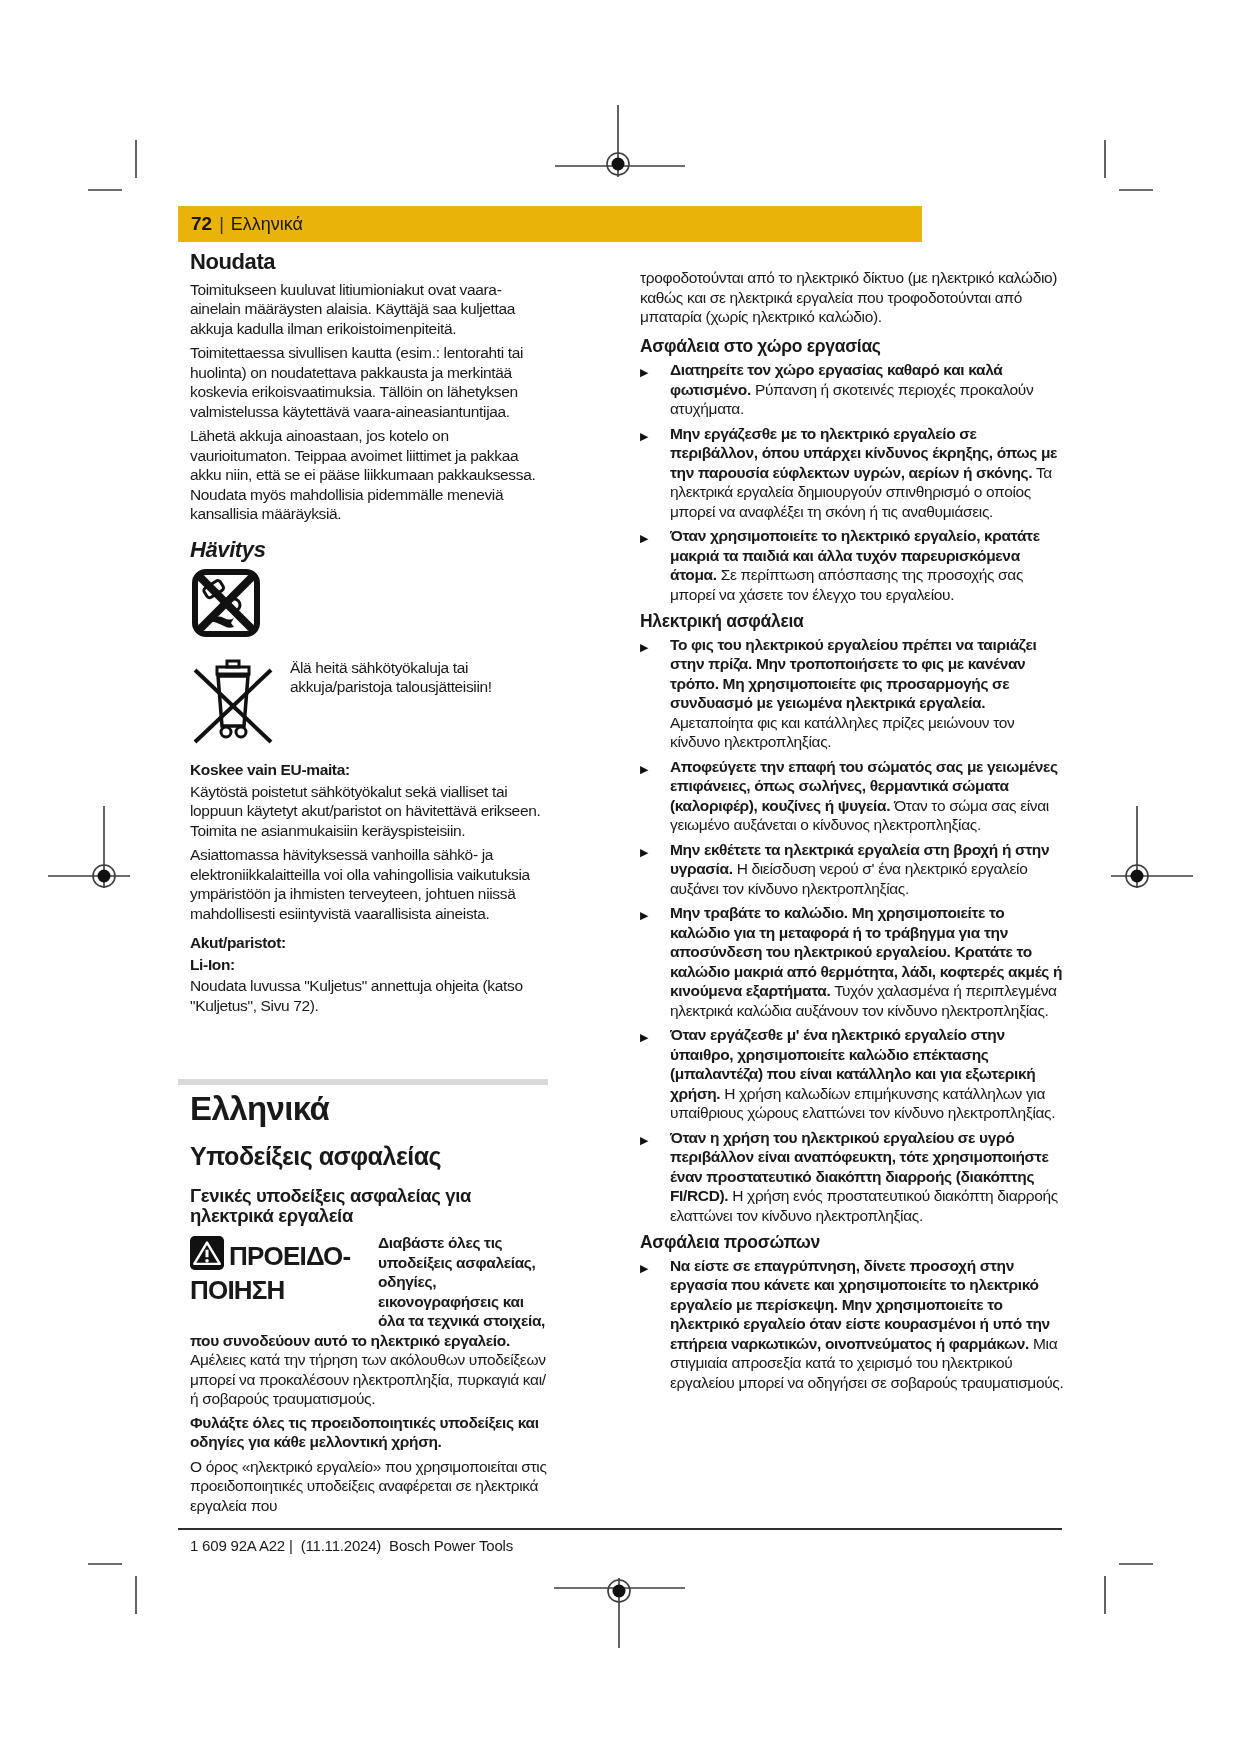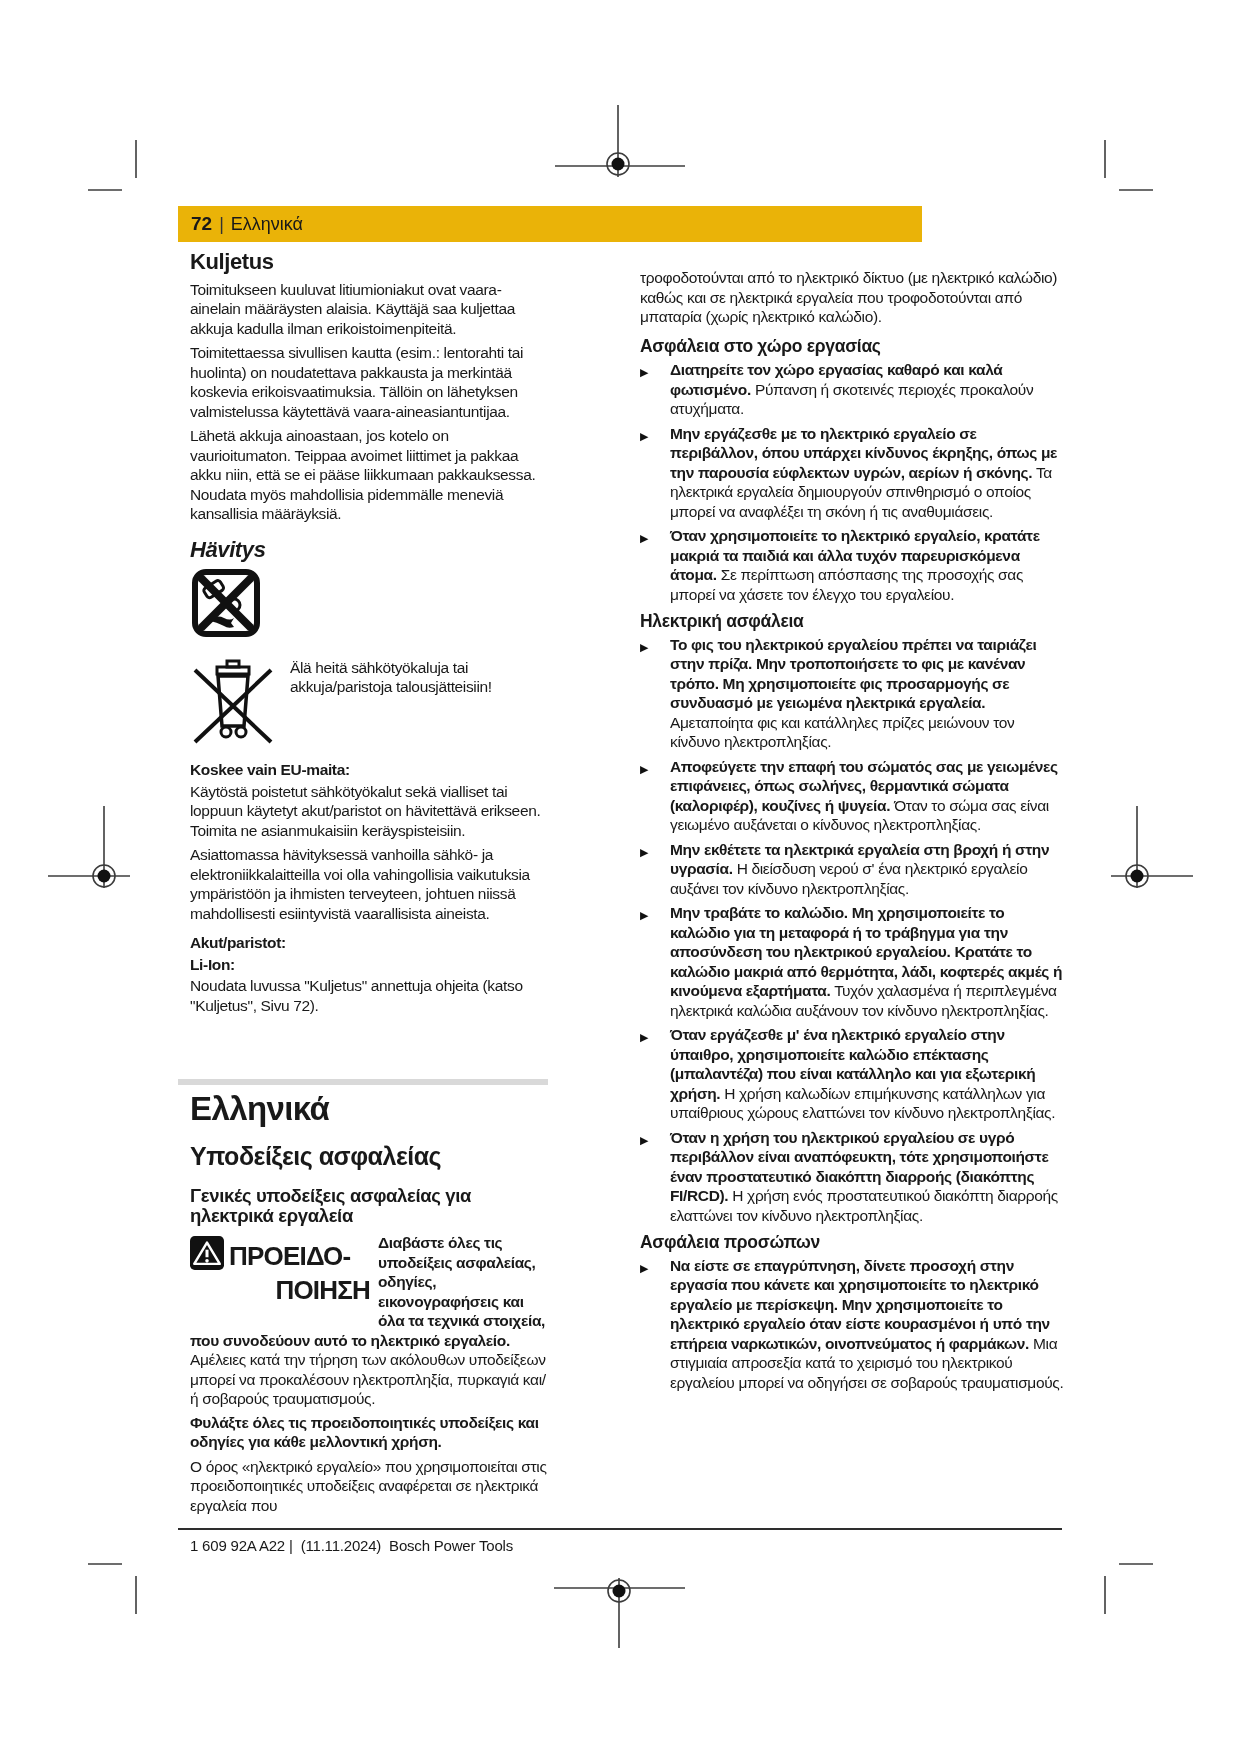--- a/index.html
+++ b/index.html
@@ -41,21 +41,21 @@
   .iconrow{display:flex;margin:0 0 12px;}
   .iconrow .ic{width:100px;flex:none;}
   .iconrow .tx{flex:1;padding-top:2px;}
 
   .bullet{display:flex;margin:0 0 5px;}
   .bullet .mk{width:30px;flex:none;font-size:11px;padding-top:3px;color:#111;}
   .bullet .tx{flex:1;}
 
   .warn-para{margin:4px 0 4px;}
   .warnbox{float:left;width:180px;margin:3px 8px 10px 0;font-weight:bold;
-           font-size:26px;line-height:1.12;letter-spacing:-0.8px;text-align:right;}
+           font-size:26px;line-height:1.12;letter-spacing:-0.8px;}
   .warnline{display:flex;align-items:center;gap:5px;}
 
   .footer-rule{position:absolute;left:178px;top:1528px;width:884px;height:2px;background:#2e2e2e;}
   .footer-text{position:absolute;left:190px;top:1537px;font-size:15px;letter-spacing:-0.2px;}
   .footer-text span{margin-right:4px;}
 </style>
 </head>
 <body>
 
 <div class="page">
@@ -97,21 +97,21 @@
   </svg>
 
   <div class="headerband">
     <span class="num">72</span>
     <span class="sep">|</span>
     <span>Ελληνικά</span>
   </div>
 
   <div class="col col-left">
 
-    <div class="h2">Kuljetus</div>
+    <div class="h2">Noudata</div>
     <p>Toimitukseen kuuluvat litiumioniakut ovat vaara-ainelain määräysten alaisia. Käyttäjä saa kuljettaa akkuja kadulla ilman erikoistoimenpiteitä.</p>
     <p>Toimitettaessa sivullisen kautta (esim.: lentorahti tai huolinta) on noudatettava pakkausta ja merkintää koskevia erikoisvaatimuksia. Tällöin on lähetyksen valmistelussa käytettävä vaara-aineasiantuntijaa.</p>
     <p>Lähetä akkuja ainoastaan, jos kotelo on vaurioitumaton. Teippaa avoimet liittimet ja pakkaa akku niin, että se ei pääse liikkumaan pakkauksessa. Noudata myös mahdollisia pidemmälle meneviä kansallisia määräyksiä.</p>
 
     <div class="h2 h2b">Hävitys</div>
 
     <div class="iconrow">
       <div class="ic">
         <svg width="72" height="72" viewBox="0 0 72 72">
           <rect x="5" y="5" width="62" height="62" rx="11" fill="none" stroke="#111" stroke-width="6"></rect>

